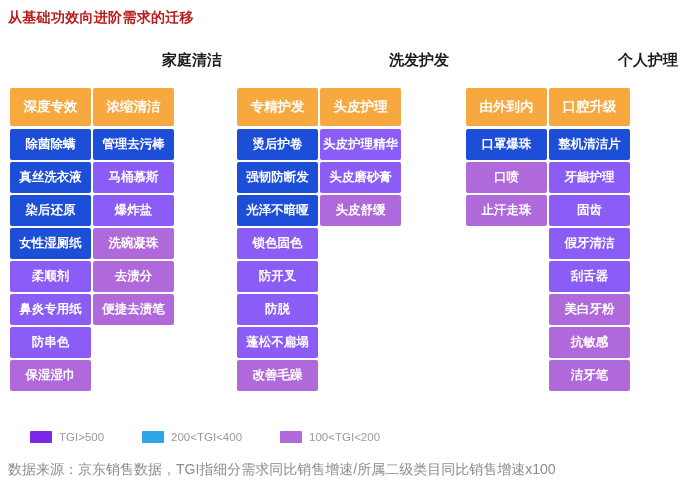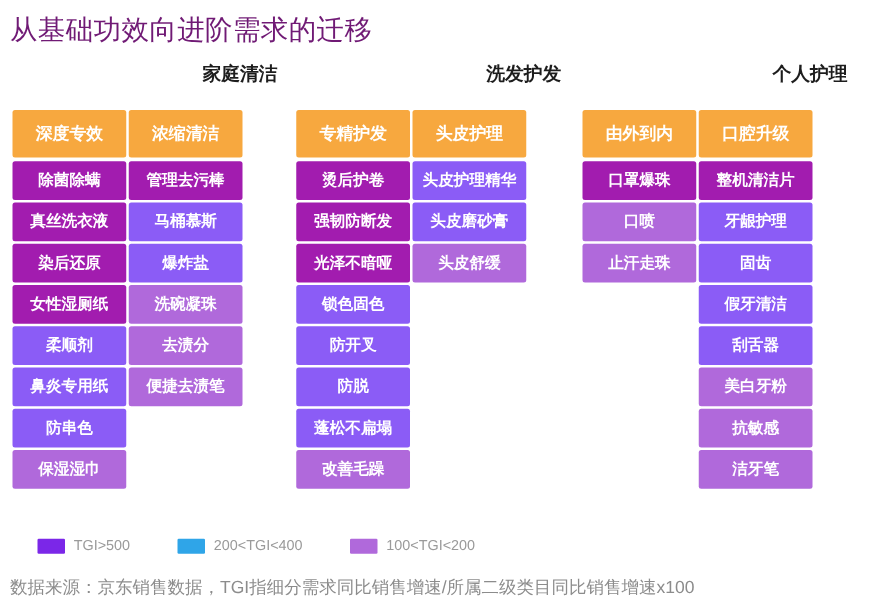--- a/index.html
+++ b/index.html
@@ -13,23 +13,23 @@
     position: relative;
     font-family: "Liberation Sans", "DejaVu Sans", sans-serif;
     color: #2b2b2b;
     overflow: hidden;
   }
 
   #page-title {
     position: absolute;
     left: 8px;
     top: 9px;
-    font-size: 22px;
-    font-weight: normal;
-    color: #701a75;
+    font-size: 14px;
+    font-weight: bold;
+    color: #b91c1c;
     letter-spacing: 0.3px;
     white-space: nowrap;
   }
 
   #groups {
     position: absolute;
     left: 0;
     top: 50px;
     width: 695px;
   }
@@ -47,42 +47,42 @@
     line-height: 20px;
     white-space: nowrap;
   }
   .group-cols {
     position: relative;
     margin-top: 18px;
     display: flex;
     gap: 2px;
   }
   .column {
-    width: 91px;
+    width: 81px;
   }
   .cell {
     height: 31px;
     line-height: 31px;
     margin-bottom: 2px;
     text-align: center;
     font-size: 12.5px;
     font-weight: bold;
     color: #ffffff;
     border-radius: 2px;
     white-space: nowrap;
     overflow: hidden;
   }
   .cell.head {
     height: 38px;
     line-height: 38px;
     margin-bottom: 3px;
     font-size: 13.5px;
     background: #f7a83f;
   }
-  .cell.lvl-high { background: #a21caf; }
+  .cell.lvl-high { background: #1d4ed8; }
   .cell.lvl-mid  { background: #8b5cf6; }
   .cell.lvl-low  { background: #b069db; }
   .cell.spacer {
     background: transparent;
   }
 
   #legend {
     position: absolute;
     left: 30px;
     top: 431px;

